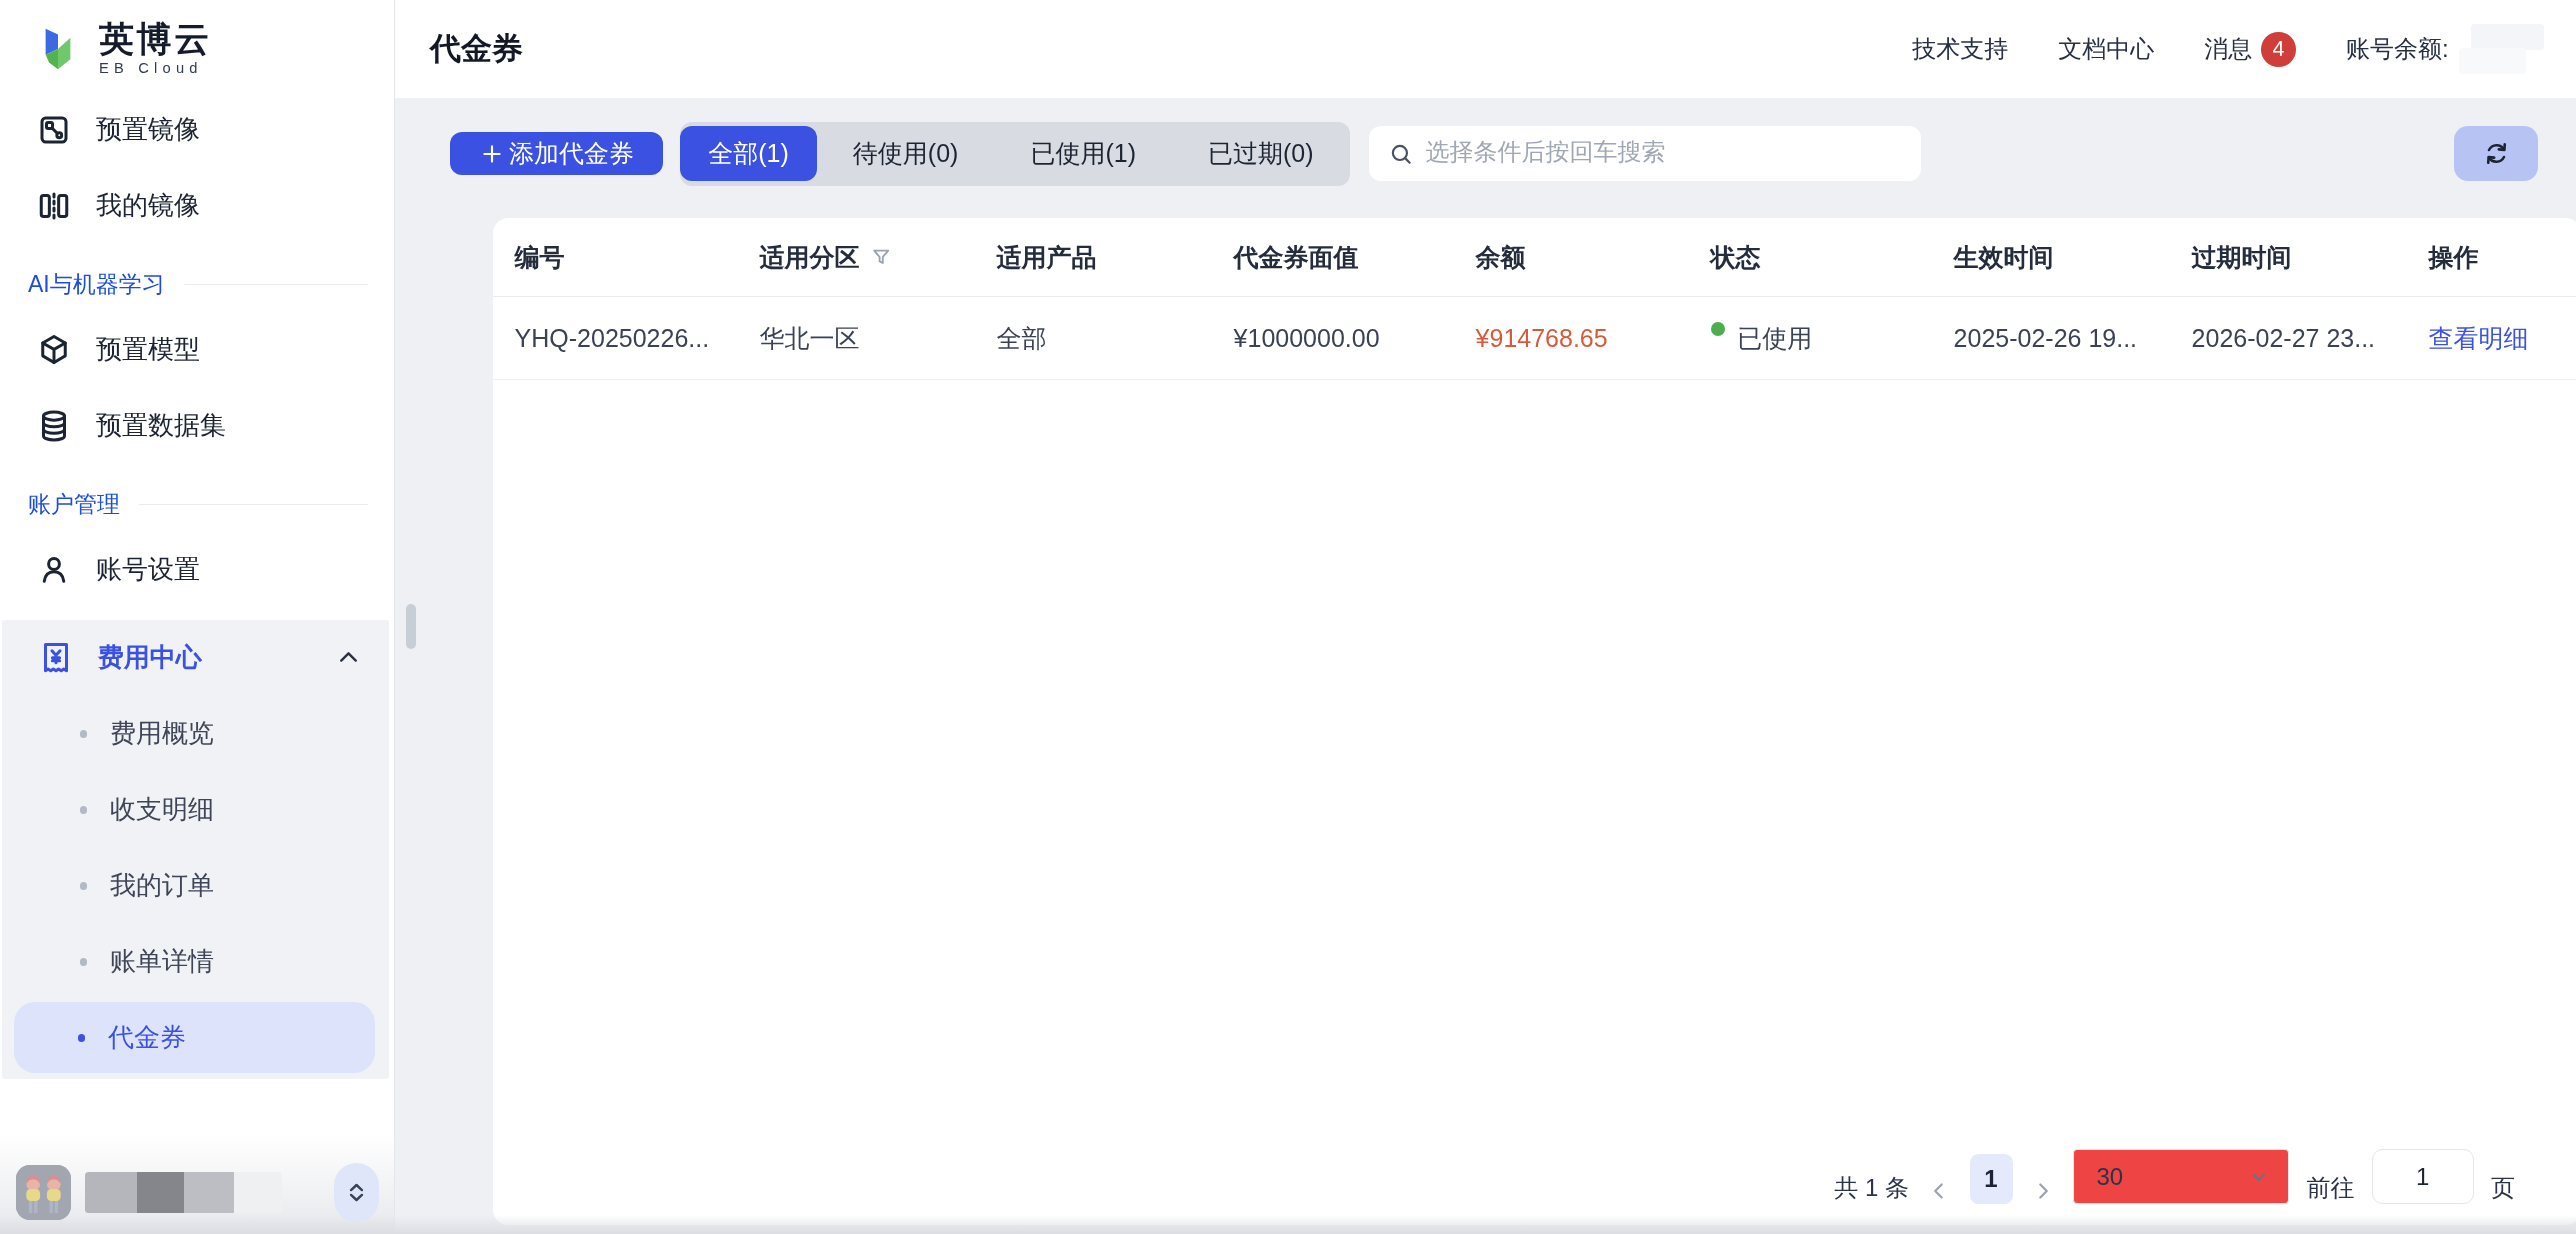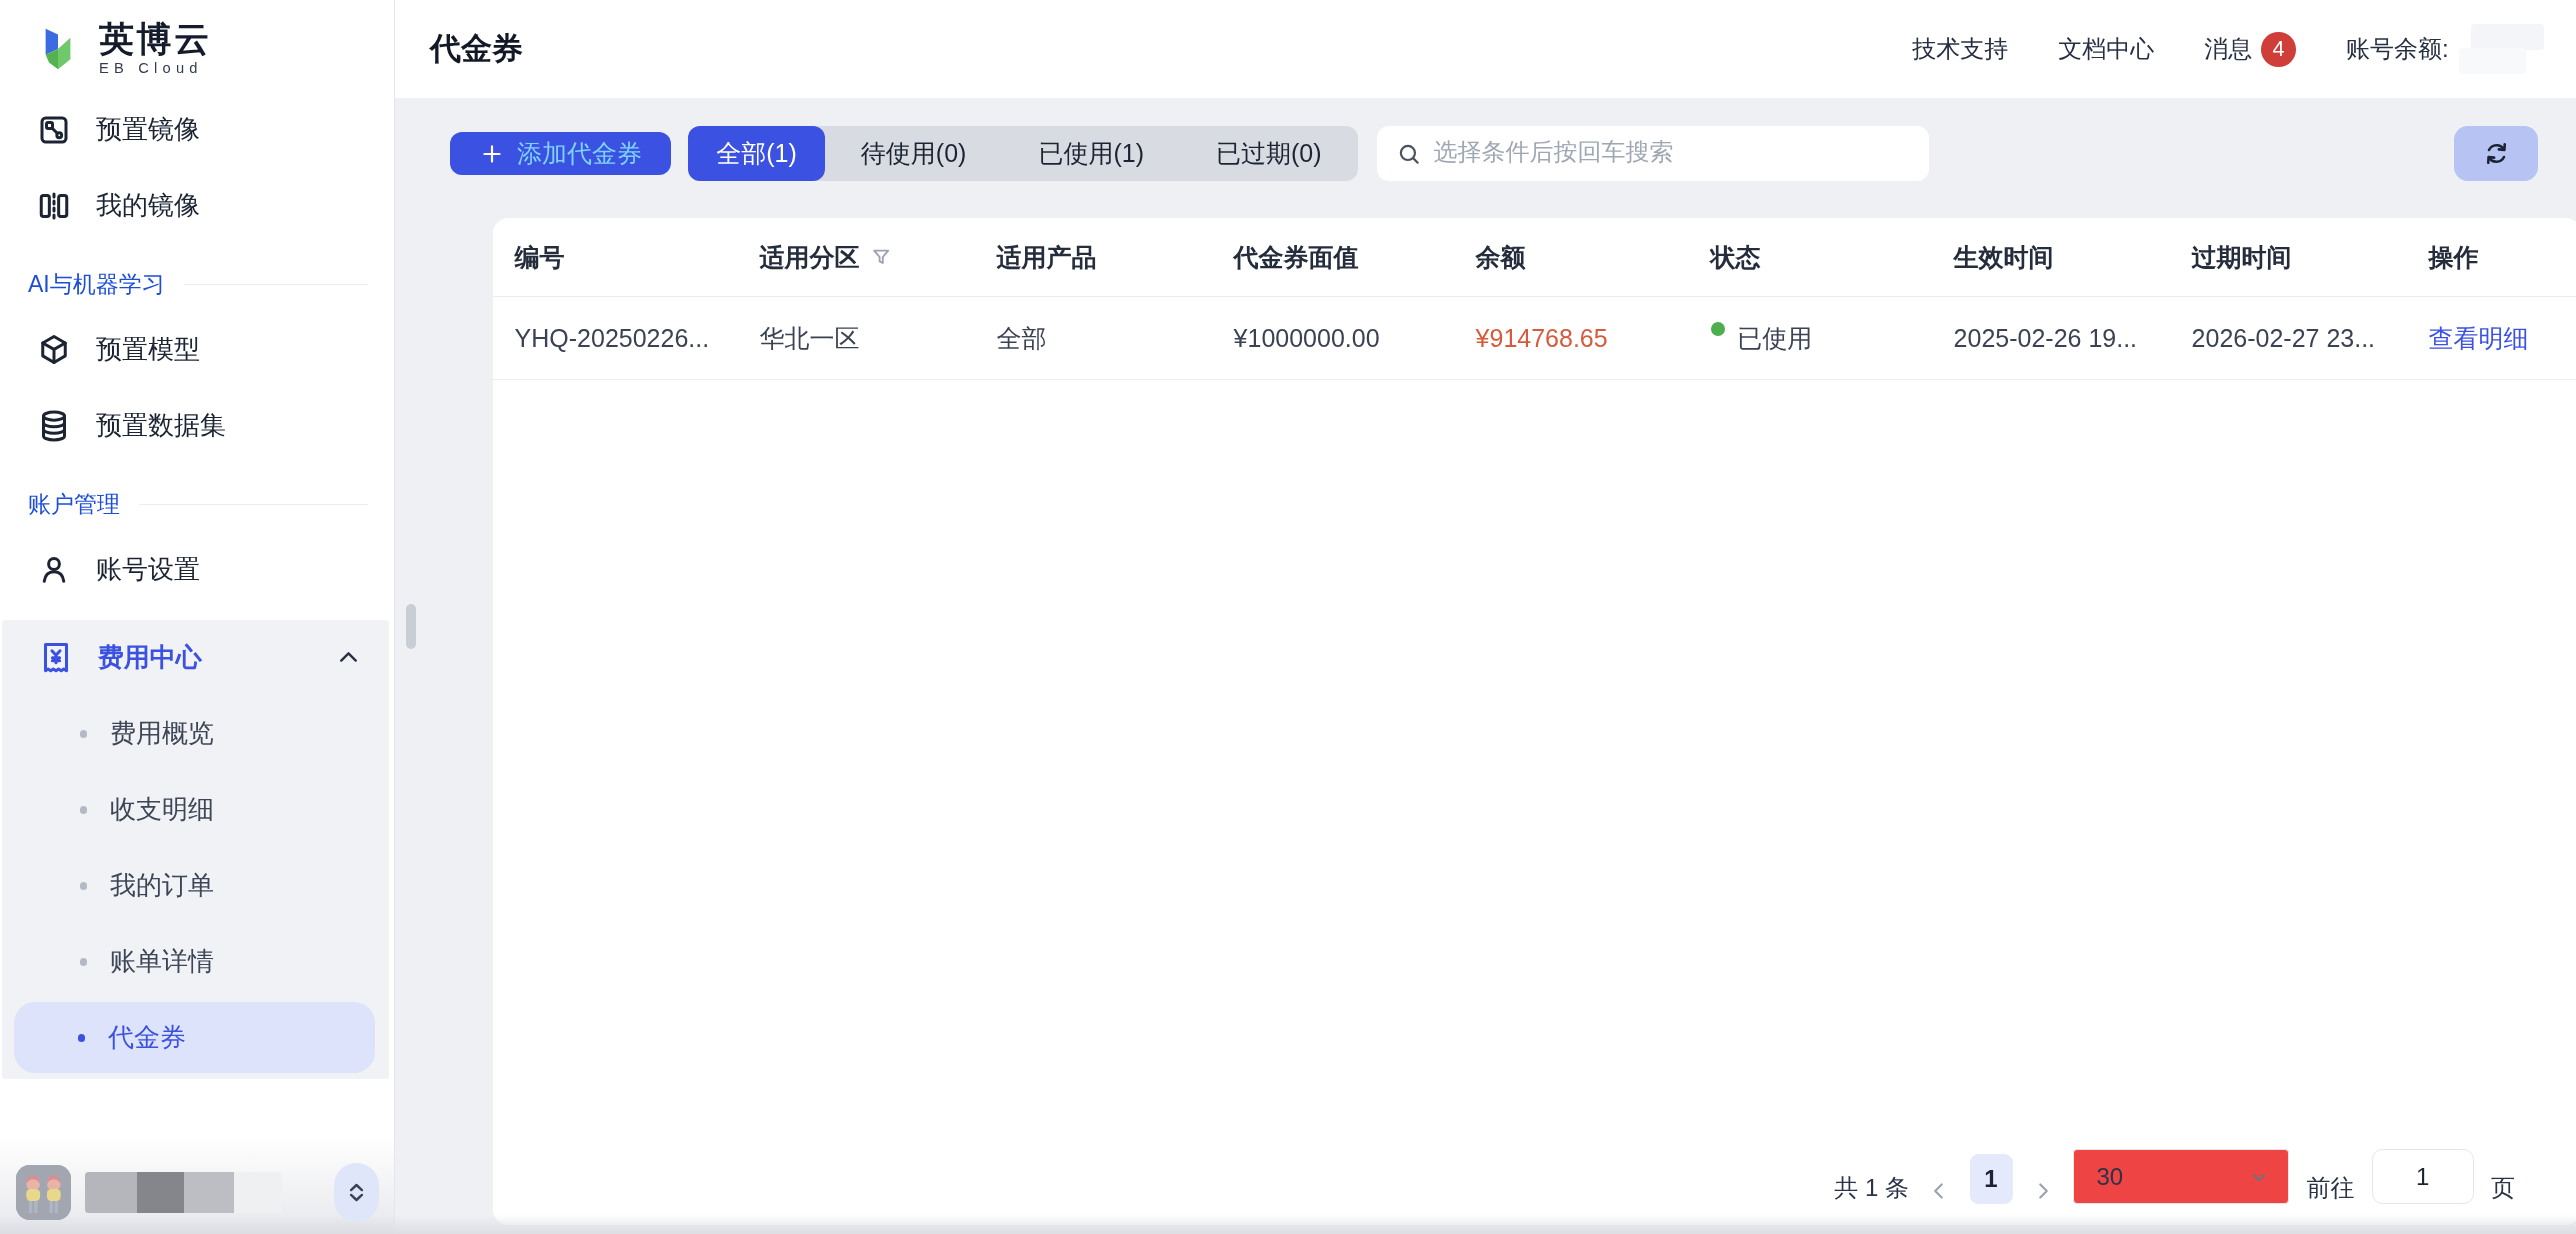--- a/index.html
+++ b/index.html
@@ -65,24 +65,24 @@
   .balance-wrap { display:flex; align-items:center; gap:10.4px; font-size:24px; color:#272f42; }
   .balance-redacted { width:86px; height:54px; position:relative; }
   .balance-redacted i { position:absolute; display:block; border-radius:3.5px; }
   .br1 { left:12px; top:1.7px; width:73px; height:26px; background:#f4f5f8; }
   .br2 { left:0; top:26px; width:67px; height:26px; background:#f8f9fb; }
 
   
   .toolbar { position:absolute; left:450px; top:126px; right:38px; height:55px;
     display:flex; align-items:center; }
   .add-btn { height:43px; padding:0 29px; background:#3b51e1; border:none; border-radius:12px;
-    color:#7dd3fc; font-size:25px; display:flex; align-items:center; gap:12px; cursor:pointer;
+    color:#ffffff; font-size:25px; display:flex; align-items:center; gap:4px; cursor:pointer;
     font-family:inherit; }
   .add-btn svg { width:26px; height:26px; stroke:#fff; }
-  .tab-group { margin-left:17.3px; height:55px; background:#d8dce2; border-radius:12px;
+  .tab-group { margin-left:17.3px; height:64px; background:#d8dce2; border-radius:12px;
     display:flex; align-items:center; }
   .tab { height:55px; display:flex; align-items:center; padding:0 36px;
     font-size:25px; color:#1c2433; cursor:pointer; border-radius:12px; }
   .tab.active { background:#3b51e1; color:#fff; padding:0 28px; }
   .search-box { margin-left:19px; width:552px; height:55px; background:#fff; border-radius:12px;
     display:flex; align-items:center; padding:0 19px; gap:12px; }
   .search-box svg { width:26px; height:26px; stroke:#4a5160; flex:0 0 auto; }
   .search-box input { border:none; outline:none; flex:1; font-size:24px; color:#1c2433;
     font-family:Liberation Mono, monospace; background:transparent; }
   .search-box input::placeholder { color:#a0a7b4; }

